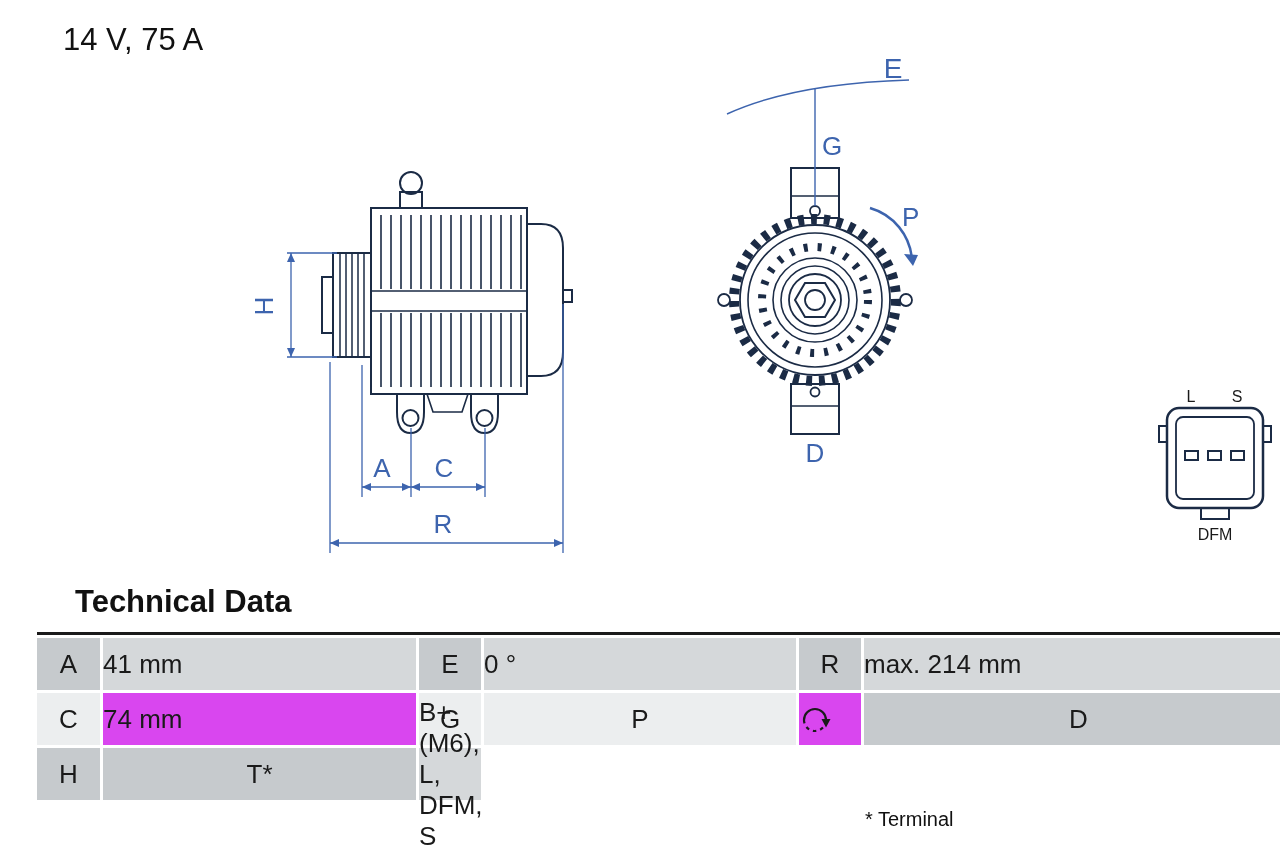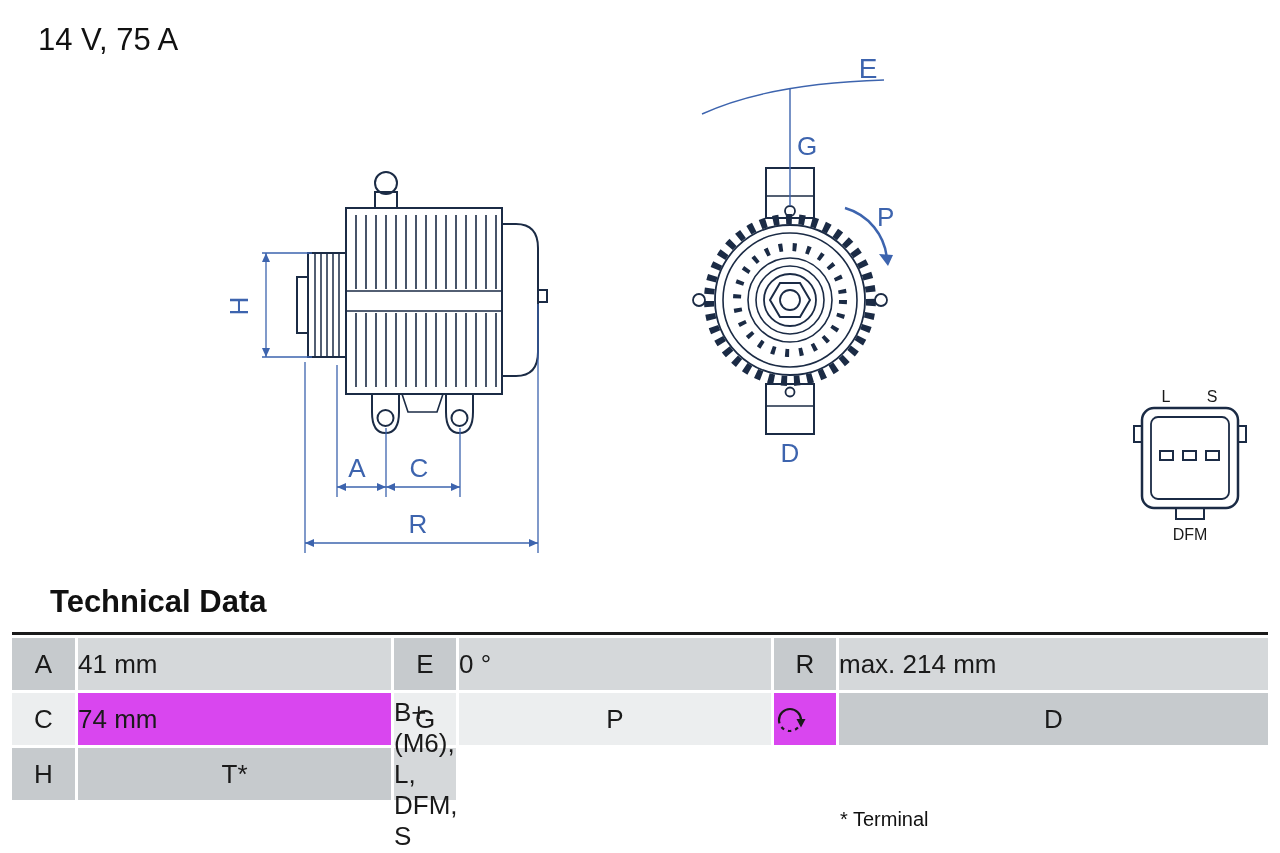--- a/index.html
+++ b/index.html
@@ -1,18 +1,18 @@
 <!DOCTYPE html>
 <html><head>
 <meta charset="utf-8">
 <style>
   * { margin:0; padding:0; box-sizing:border-box; }
   html,body { width:1280px; height:853px; background:#ffffff; overflow:hidden;
               font-family:"Liberation Sans", sans-serif; color:#1a1a1a; }
-  .page { position:relative; width:1152px; height:853px; }
+  .page { position:relative; width:1152px; height:853px;margin-left:25px; }
 
   .title { position:absolute; top:22px; left:38px; font-size:31px; font-weight:400; color:#111; }
 
   .diagram-wrap { position:absolute; top:0; left:0; width:1280px; height:578px; }
 
   svg text.dim { fill:#3d64ae; font-size:26px; font-family:"Liberation Sans", sans-serif; }
   svg text.dim-big { fill:#3d64ae; font-size:28px; font-family:"Liberation Sans", sans-serif; }
   svg text.conn { fill:#1a1a1a; font-size:16px; font-family:"Liberation Sans", sans-serif; }
 
   .tech { position:absolute; top:583px; left:12px; width:1280px; }

